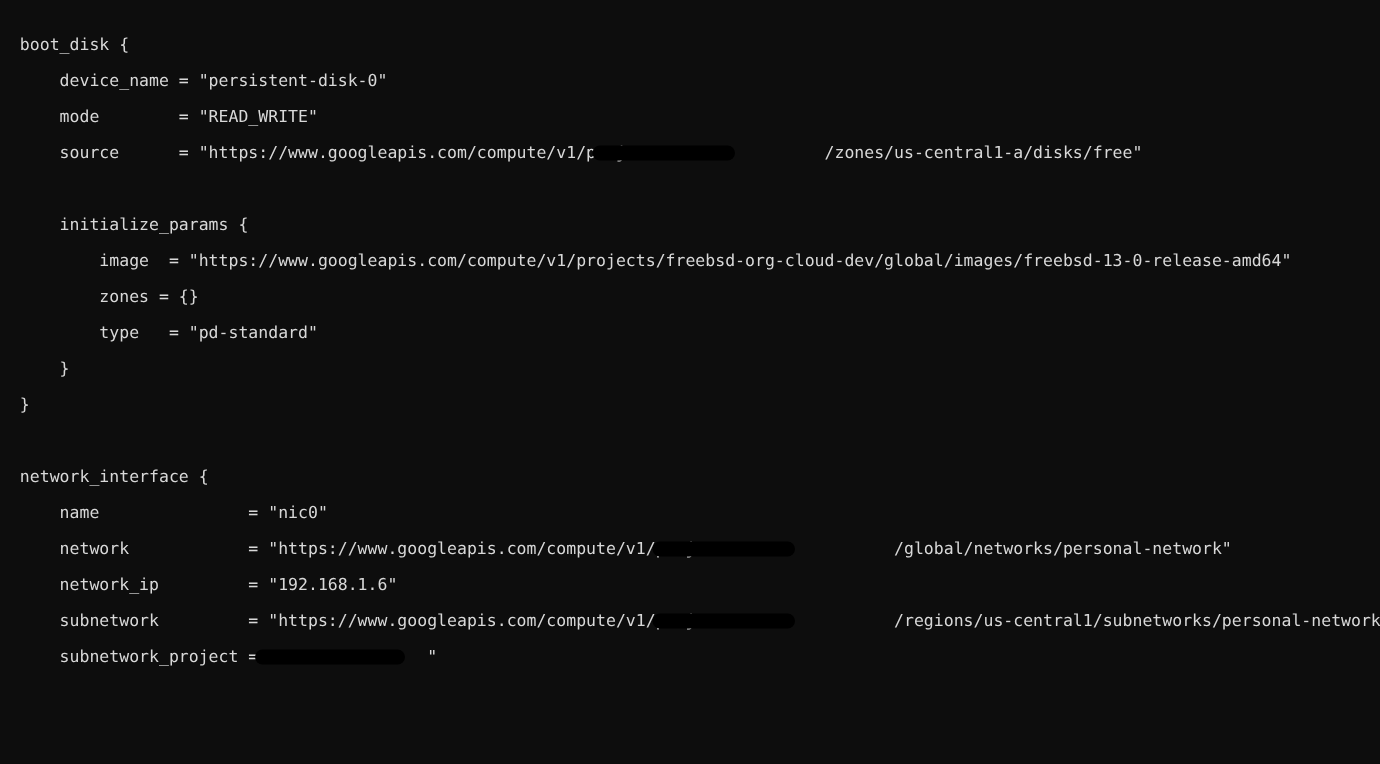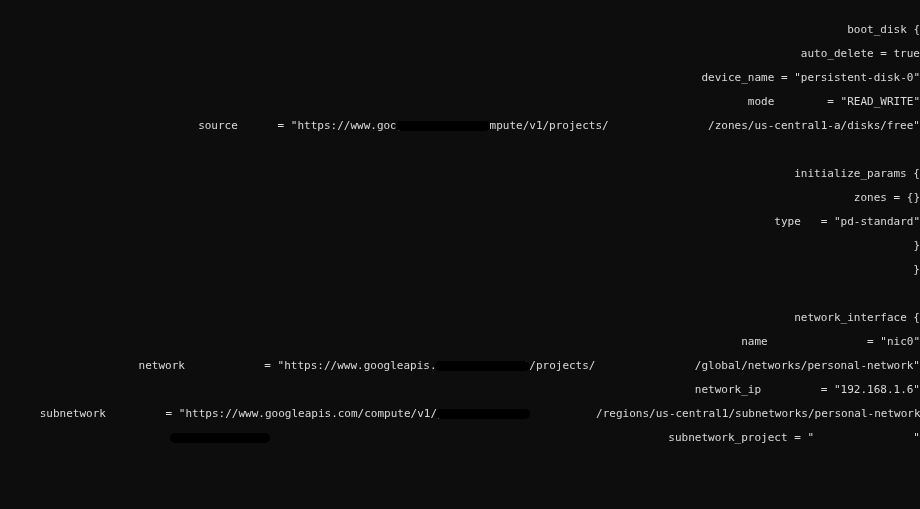--- a/index.html
+++ b/index.html
@@ -13,41 +13,41 @@
   pre.code {
     margin: 0;
     padding: 0;
     font-family: "Menlo", "Consolas", "DejaVu Sans Mono", monospace;
     font-size: 11px;
     line-height: 12px;
     color: #d8d8d8;
     white-space: pre;
     position: relative;
   }
-  .line { position: relative; height: 12px; text-align: right; }
+  .line { position: relative; height: 12px; }
   .redact {
     position: absolute;
     top: 1px;
     height: 10px;
     background: #000;
     border-radius: 5px;
     display: inline-block;
   }
 </style>
 </head>
 <body>
 
 <pre class="code"><div class="line"></div>
 <div class="line">  boot_disk {</div>
-<div class="line">      auto_delete = true</div>
 <div class="line">      device_name = "persistent-disk-0"</div>
 <div class="line">      mode        = "READ_WRITE"</div>
 <div class="line">      source      = "https://www.googleapis.com/compute/v1/projects/               /zones/us-central1-a/disks/free"<span class="redact" style="left: 395px; width: 95px;"></span></div>
 <div class="line"></div>
 <div class="line">      initialize_params {</div>
+<div class="line">          image  = "https://www.googleapis.com/compute/v1/projects/freebsd-org-cloud-dev/global/images/freebsd-13-0-release-amd64"</div>
 <div class="line">          zones = {}</div>
 <div class="line">          type   = "pd-standard"</div>
 <div class="line">      }</div>
 <div class="line">  }</div>
 <div class="line"></div>
 <div class="line">  network_interface {</div>
 <div class="line">      name               = "nic0"</div>
 <div class="line">      network            = "https://www.googleapis.com/compute/v1/projects/               /global/networks/personal-network"<span class="redact" style="left: 435px; width: 95px;"></span></div>
 <div class="line">      network_ip         = "192.168.1.6"</div>
 <div class="line">      subnetwork         = "https://www.googleapis.com/compute/v1/projects/               /regions/us-central1/subnetworks/personal-network--uscentral1-subnet"<span class="redact" style="left: 435px; width: 95px;"></span></div>

